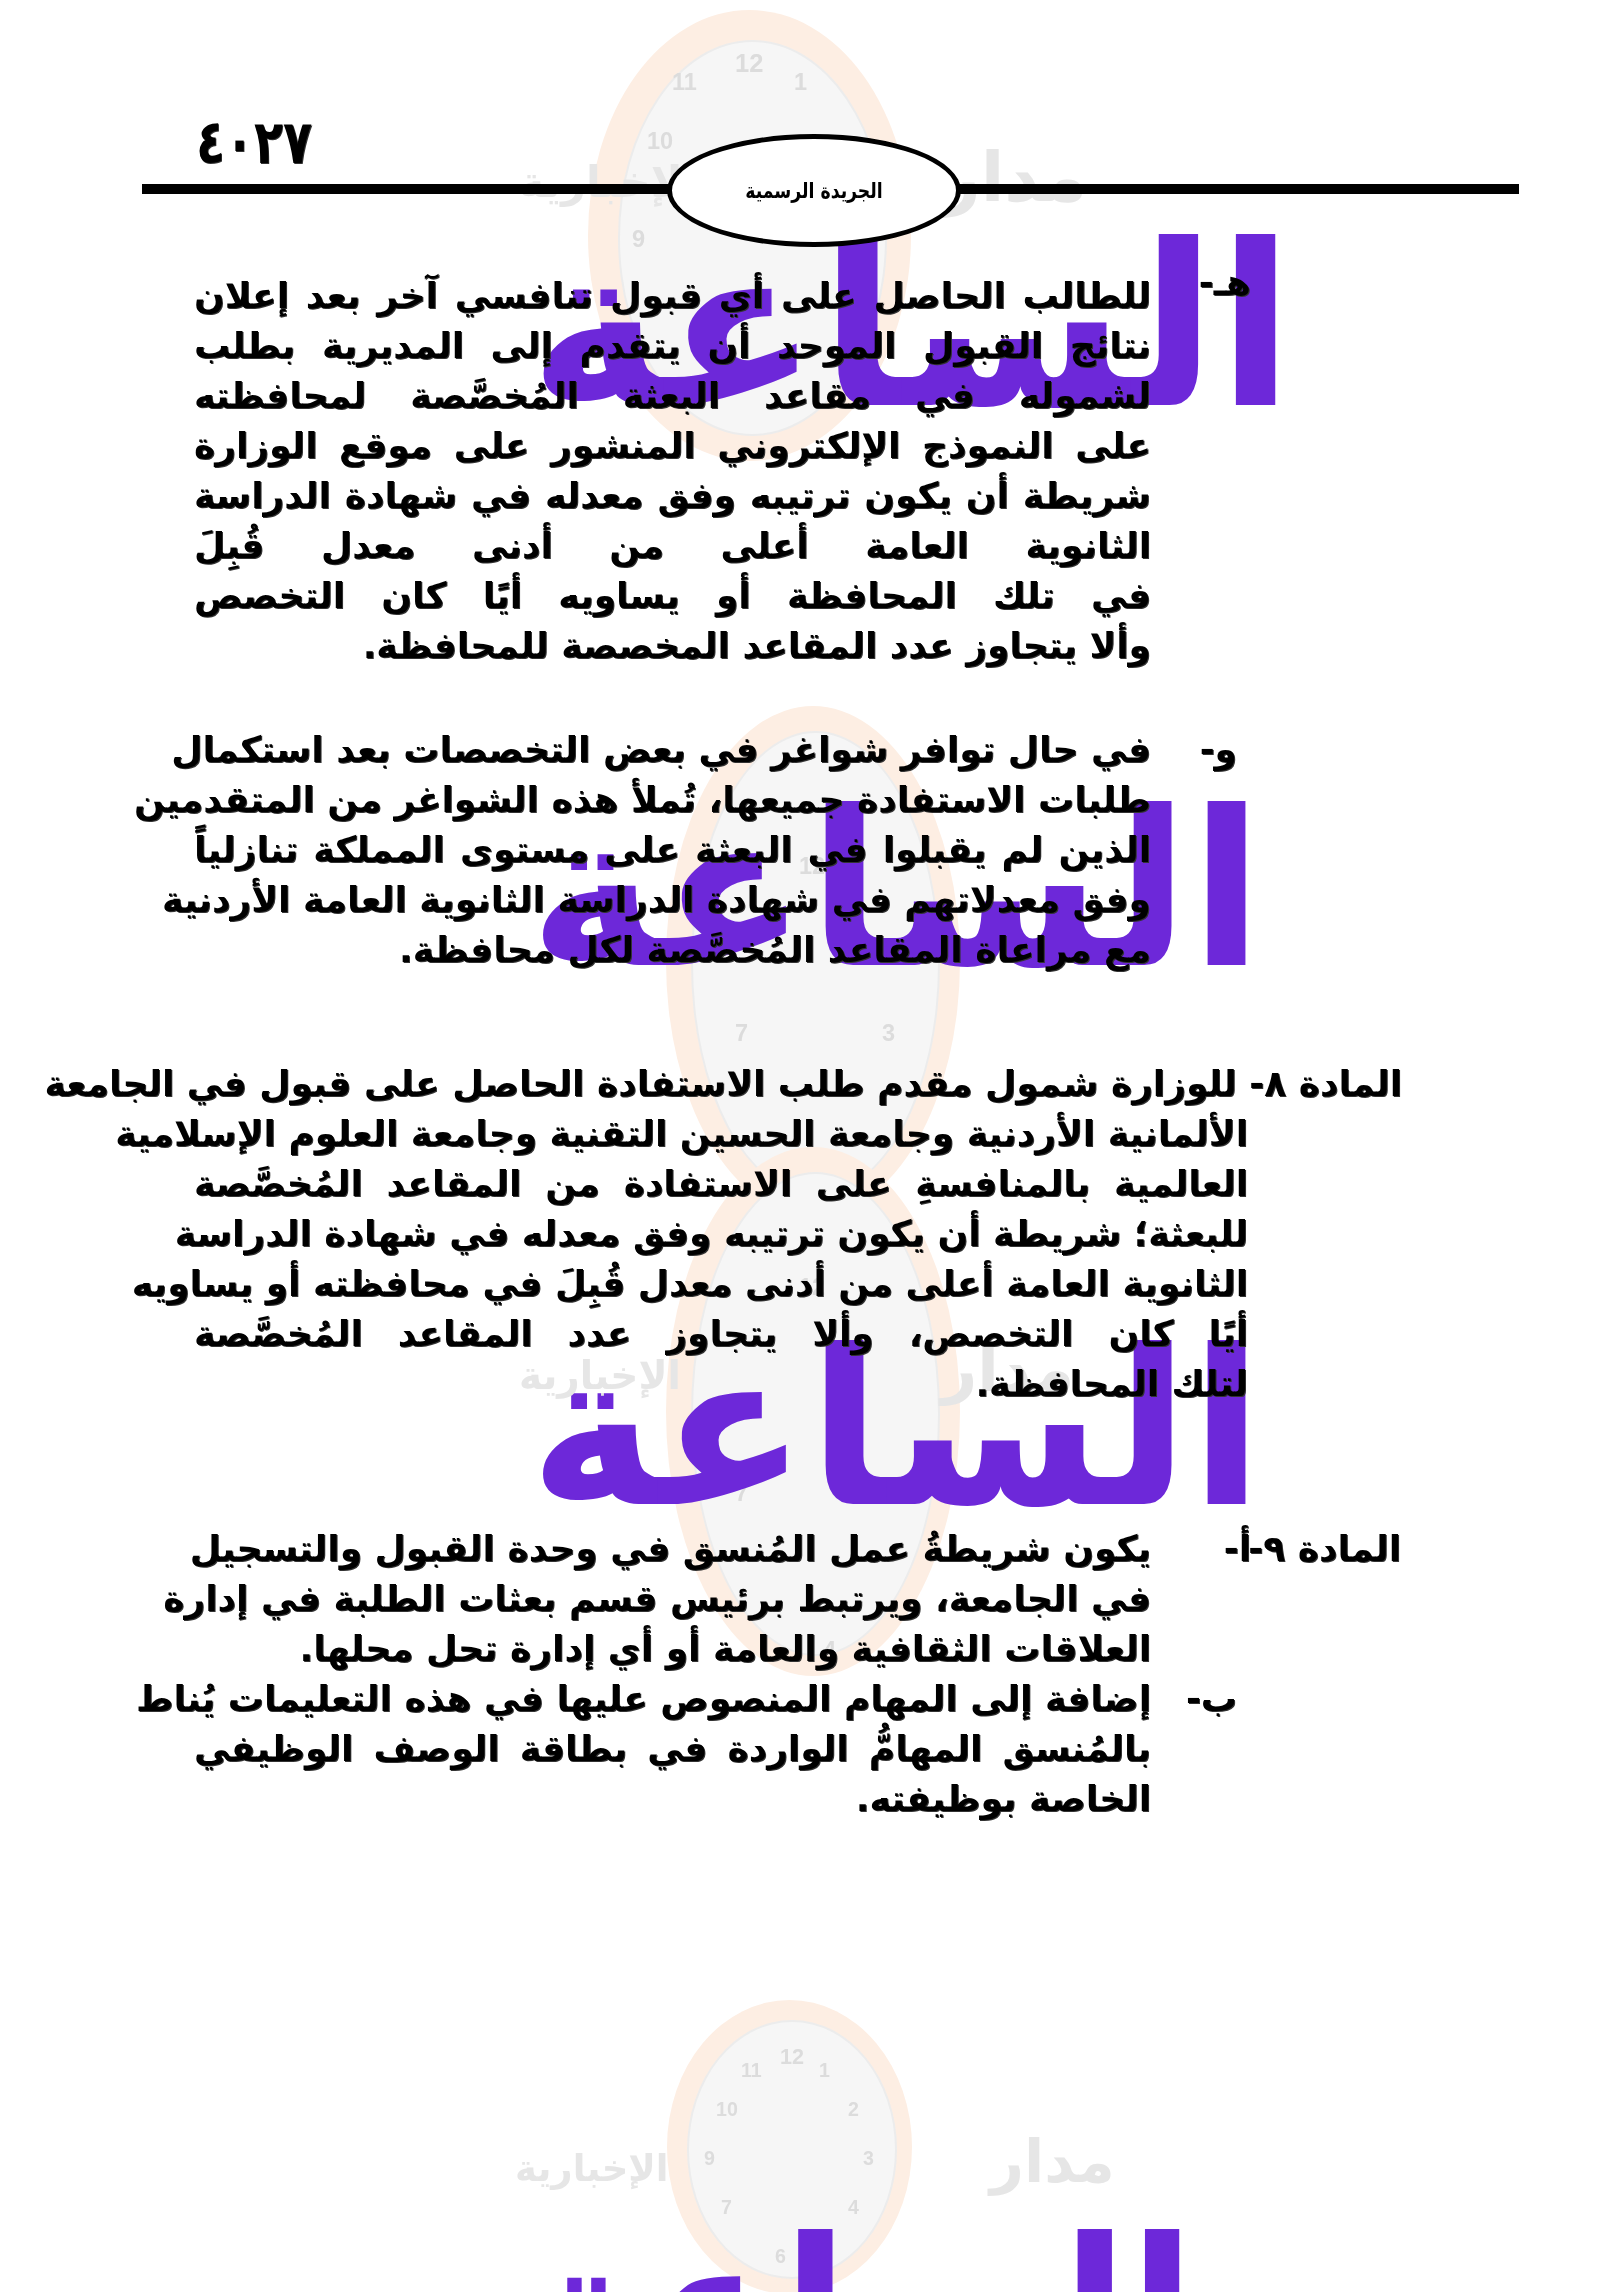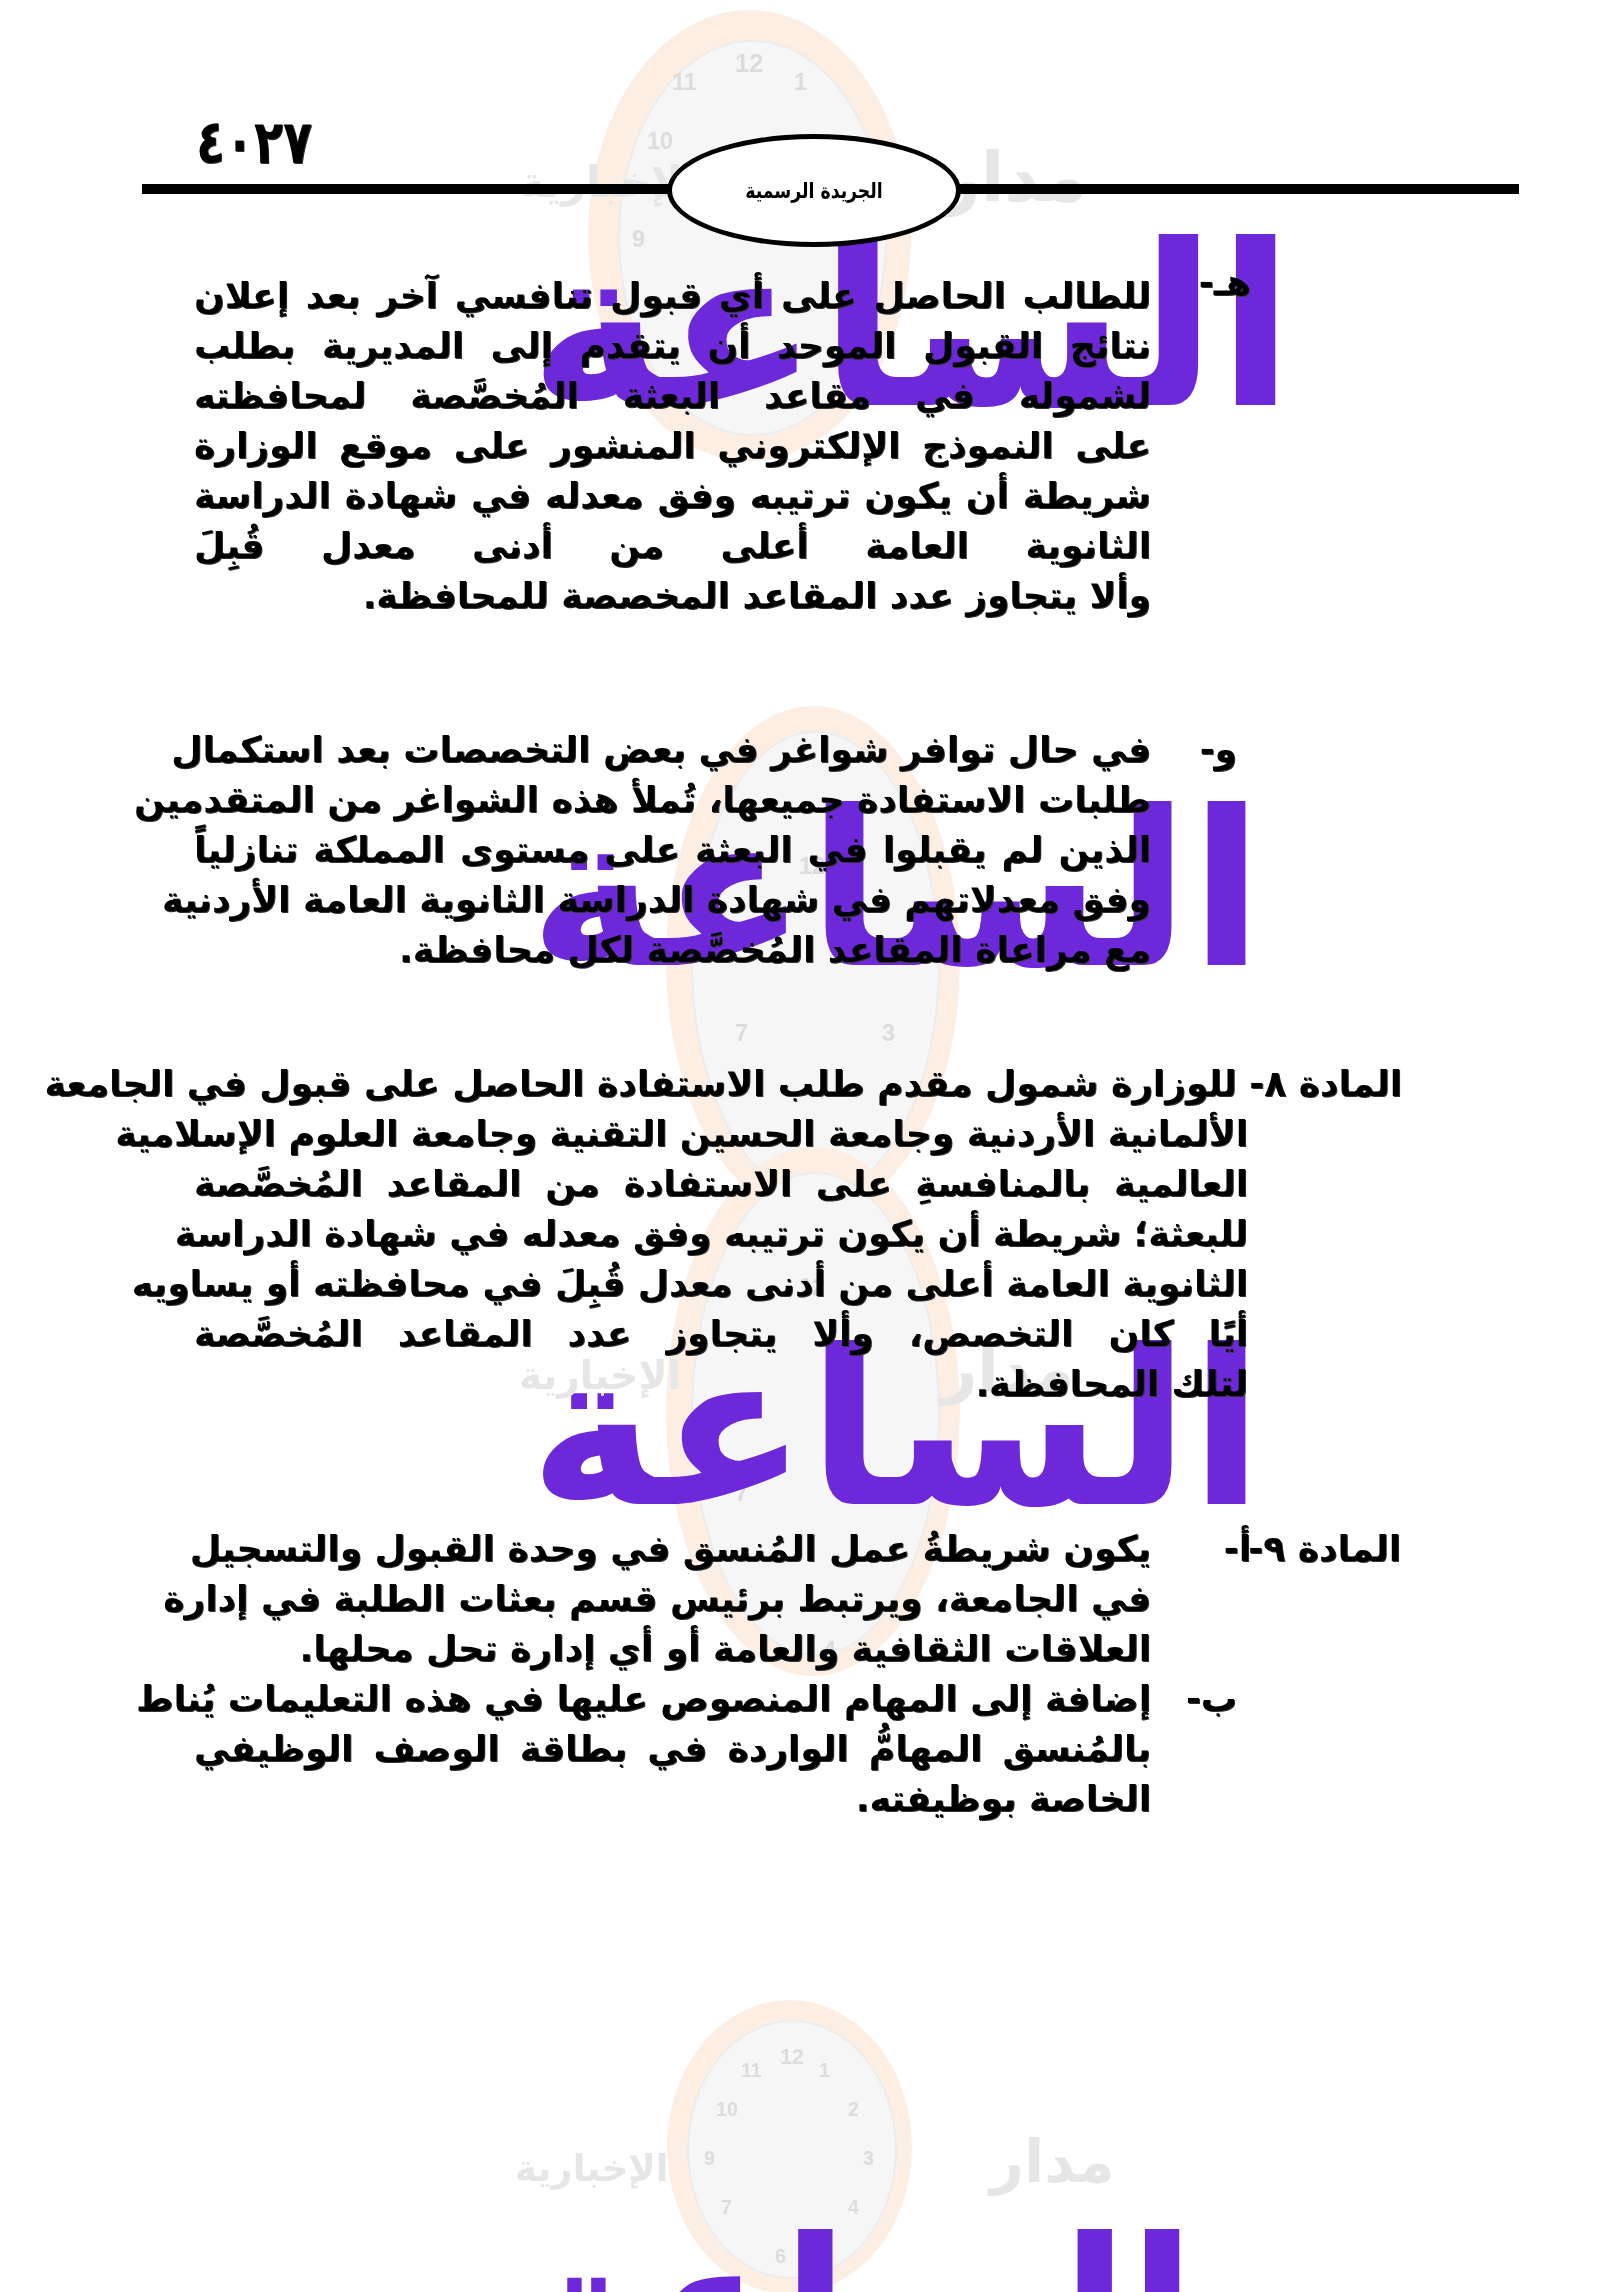--- a/index.html
+++ b/index.html
@@ -98,20 +98,21 @@
 </div>
 
 <span class="lbl content" style="right:370px; top:258px;">هـ-</span>
 <div class="text content" style="left:194px; width:957px; top:271px;">
   <span class="line">للطالب الحاصل على أي قبول تنافسي آخر بعد إعلان</span>
   <span class="line">نتائج القبول الموحد أن يتقدم إلى المديرية بطلب</span>
   <span class="line">لشموله في مقاعد البعثة المُخصَّصة لمحافظته</span>
   <span class="line">على النموذج الإلكتروني المنشور على موقع الوزارة</span>
   <span class="line">شريطة أن يكون ترتيبه وفق معدله في شهادة الدراسة</span>
   <span class="line">الثانوية العامة أعلى من أدنى معدل قُبِلَ</span>
+  <span class="line">في تلك المحافظة أو يساويه أيًا كان التخصص</span>
   <span class="line last">وألا يتجاوز عدد المقاعد المخصصة للمحافظة.</span>
 </div>
 
 <span class="lbl content" style="right:384px; top:725px;">و-</span>
 <div class="text content" style="left:194px; width:957px; top:725px;">
   <span class="line">في حال توافر شواغر في بعض التخصصات بعد استكمال</span>
   <span class="line">طلبات الاستفادة جميعها، تُملأ هذه الشواغر من المتقدمين</span>
   <span class="line">الذين لم يقبلوا في البعثة على مستوى المملكة تنازلياً</span>
   <span class="line">وفق معدلاتهم في شهادة الدراسة الثانوية العامة الأردنية</span>
   <span class="line last">مع مراعاة المقاعد المُخصَّصة لكل محافظة.</span>

